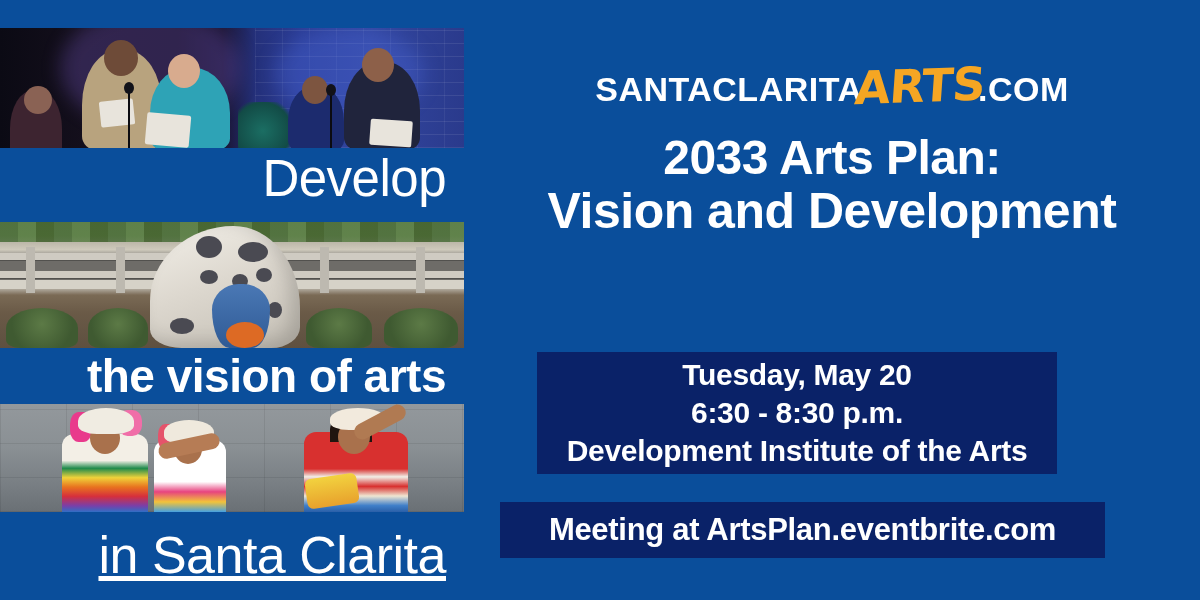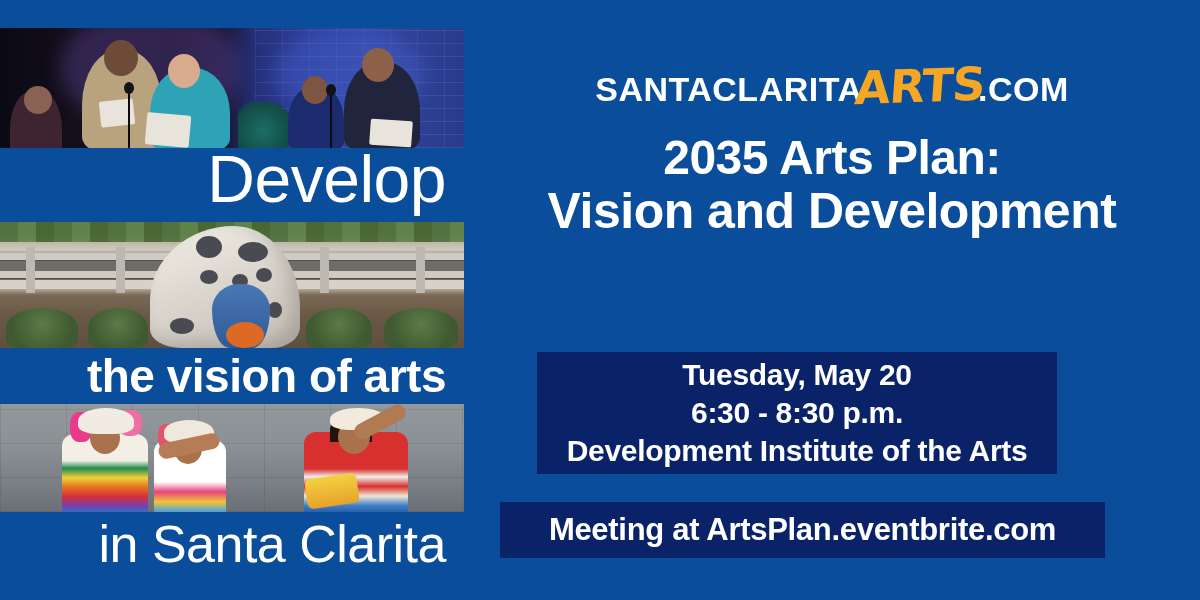--- a/index.html
+++ b/index.html
@@ -147,26 +147,26 @@
             border-radius:10px; background:#b07a52; transform:rotate(-28deg); }
   .dC .sash{ position:absolute; left:10px; bottom:6px; width:52px; height:30px;
              background:linear-gradient(180deg,#f2d23f,#e8a12c); border-radius:6px; transform:rotate(-8deg); }
 
   
   .left-line{
     position:absolute; left:0; width:464px;
     color:#ffffff; text-align:right; padding-right:18px;
     line-height:1; white-space:nowrap;
   }
-  .line-develop{ top:148px; height:61px; font-size:66px; font-weight:300;
+  .line-develop{ top:148px; height:61px; font-size:51px; font-weight:300;
                  display:flex; align-items:center; justify-content:flex-end; letter-spacing:-.5px;padding-left:37px; }
   .line-future{ top:348px; height:56px; font-size:46px; font-weight:700;
                 display:flex; align-items:center; justify-content:flex-end; letter-spacing:-.5px; }
-  .line-sc{ top:505px; height:78px; font-size:52px; font-weight:300;
-            display:flex; align-items:center; justify-content:flex-end; letter-spacing:-.5px; }
+  .line-sc{ top:516px; height:78px; font-size:52px; font-weight:300;
+            display:flex; align-items:center; justify-content:flex-end; letter-spacing:-.5px;text-decoration:underline; }
 
   
   .right-col{ position:absolute; left:464px; top:0; width:736px; height:600px; }
 
   .logo{
     position:absolute; top:62px; left:0; width:736px;
     text-align:center; white-space:nowrap;
     display:flex; align-items:center; justify-content:center;
   }
   .logo-main{ font-size:34px; font-weight:700; color:#ffffff; letter-spacing:.5px; }
@@ -306,21 +306,21 @@
 
 <div class="right-col">
 
   <div class="logo">
     <span class="logo-main">SANTACLARITA</span>
     <span class="logo-arts">ARTS</span>
     <span class="logo-com">.COM</span>
   </div>
 
   <div class="headline">
-    <div class="l1">2035 Arts Plan:</div>
+    <div class="l1">2033 Arts Plan:</div>
     <div class="l2">Vision and Development</div>
   </div>
 
 
   <div class="detail-box">
     <div>Tuesday, May 20</div>
     <div>6:30 - 8:30 p.m.</div>
     <div>Development Institute of the Arts</div>
   </div>
 

